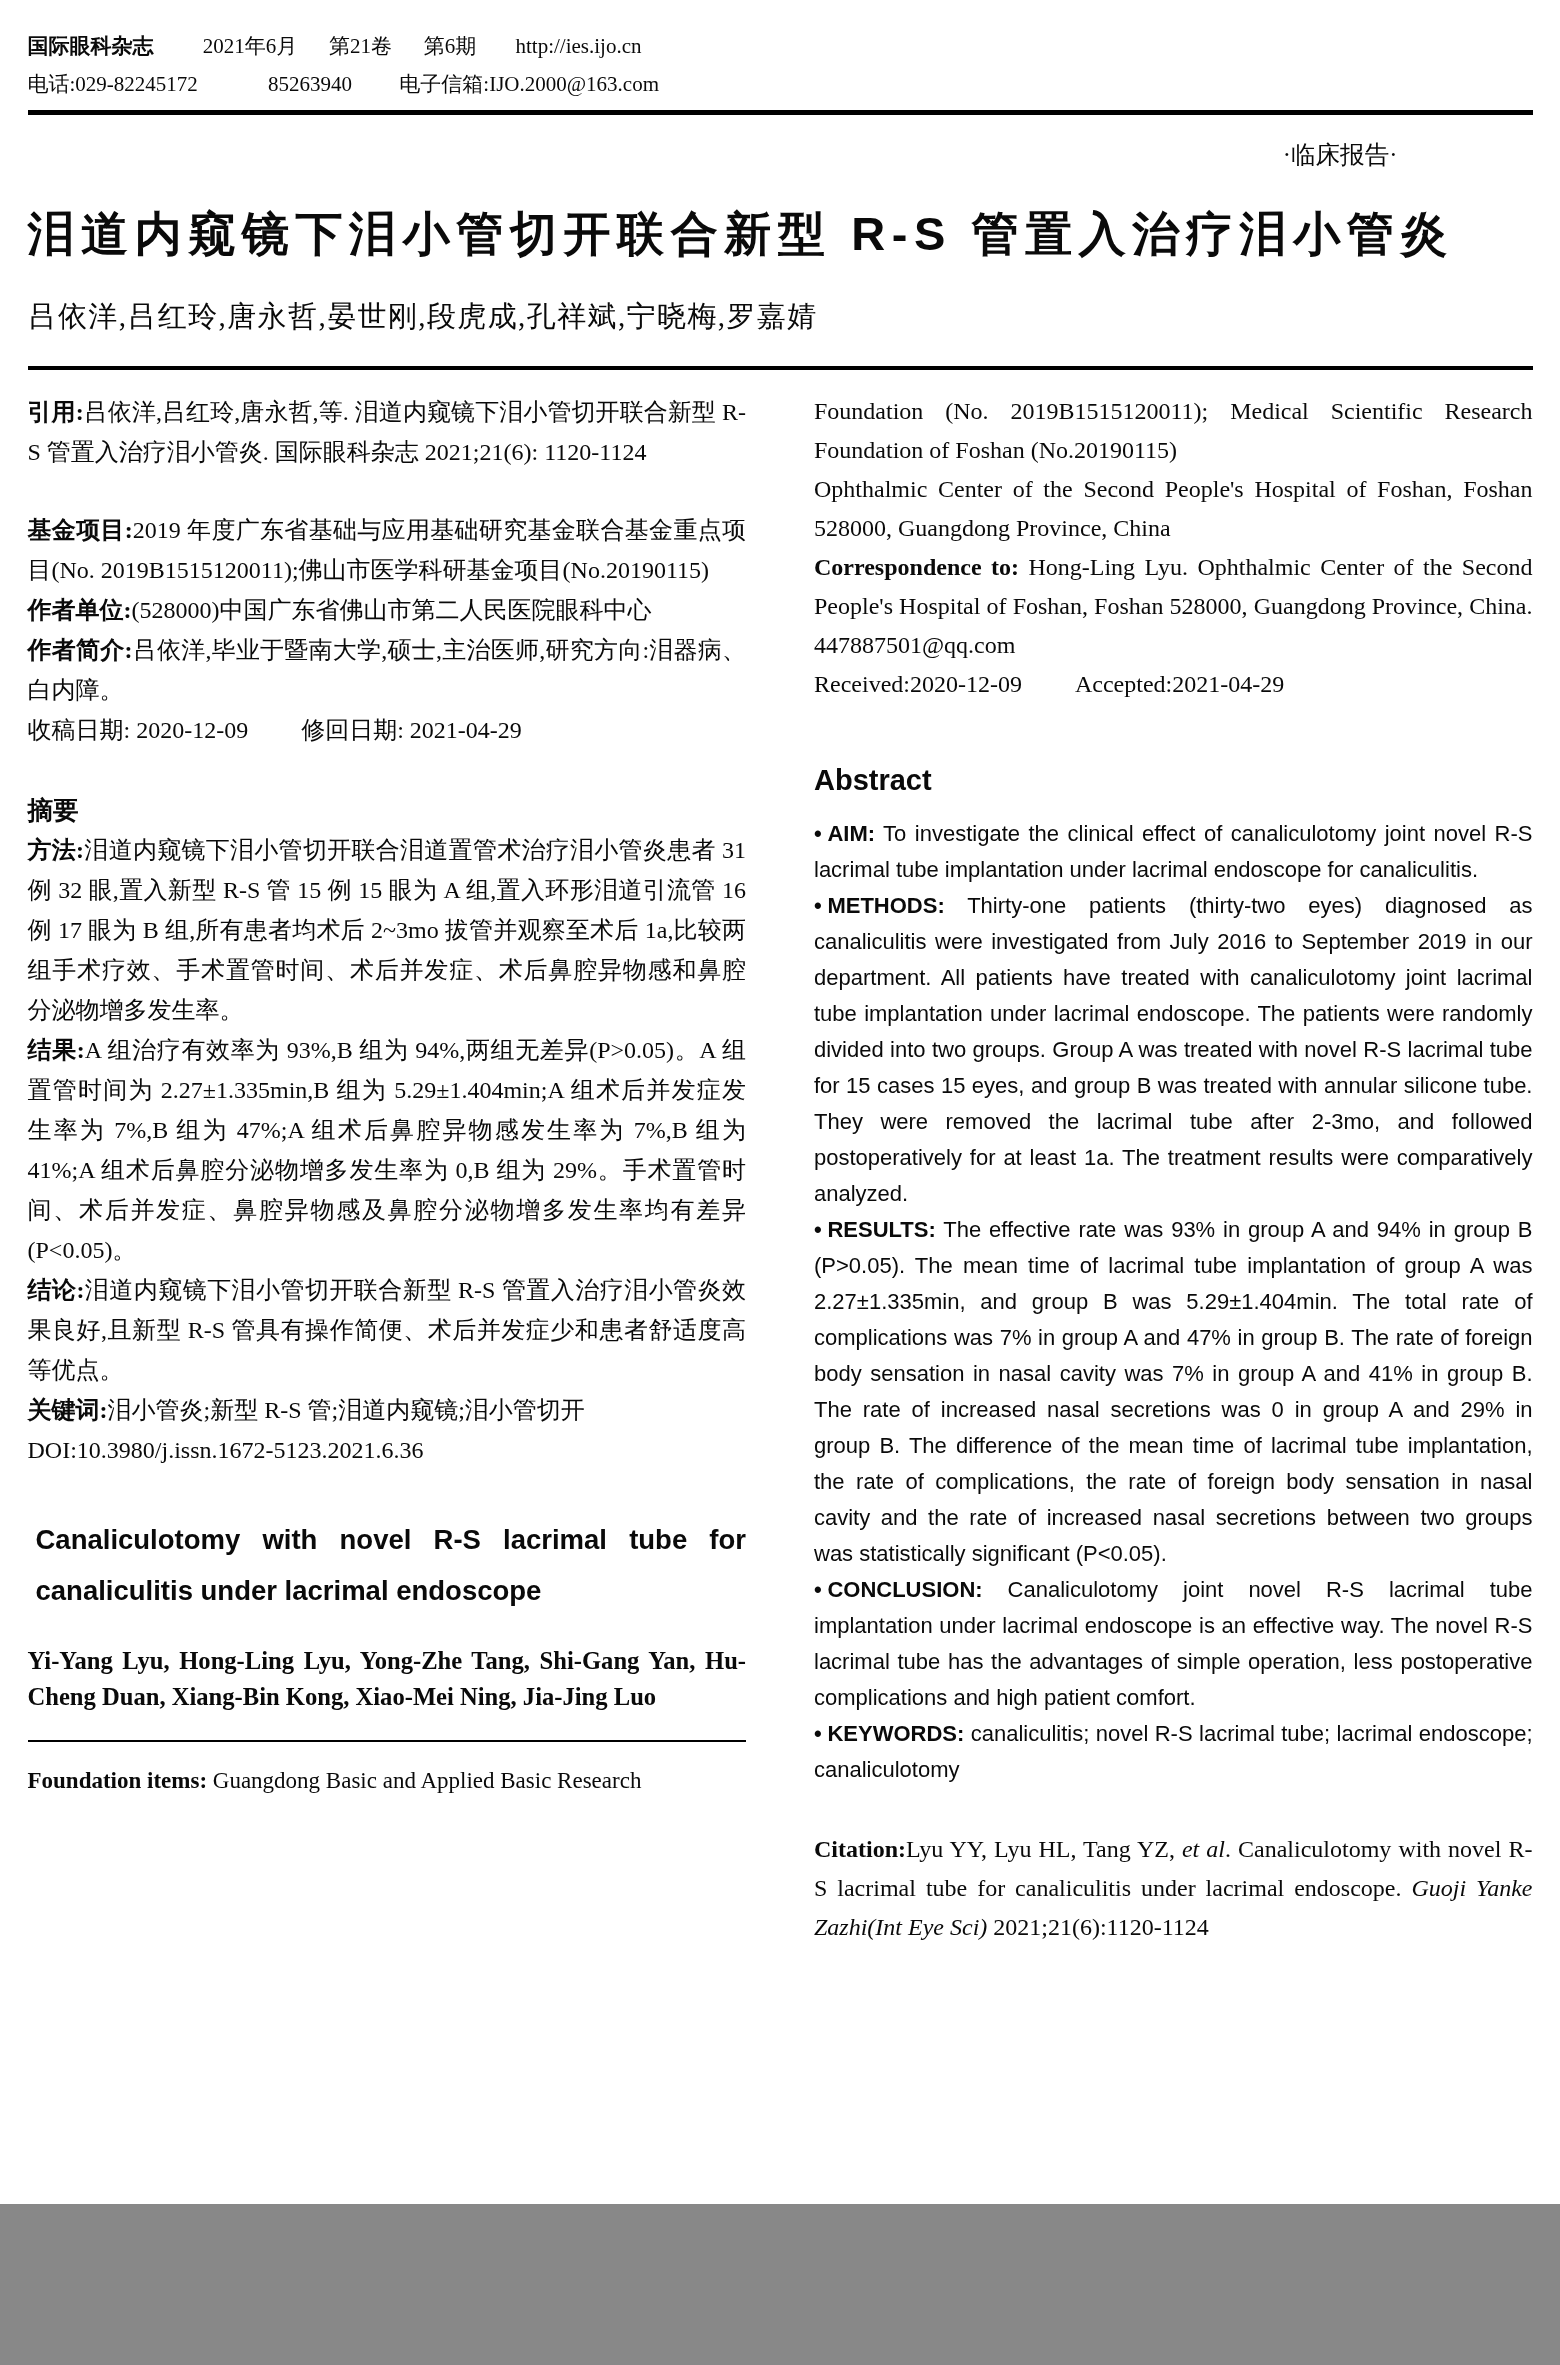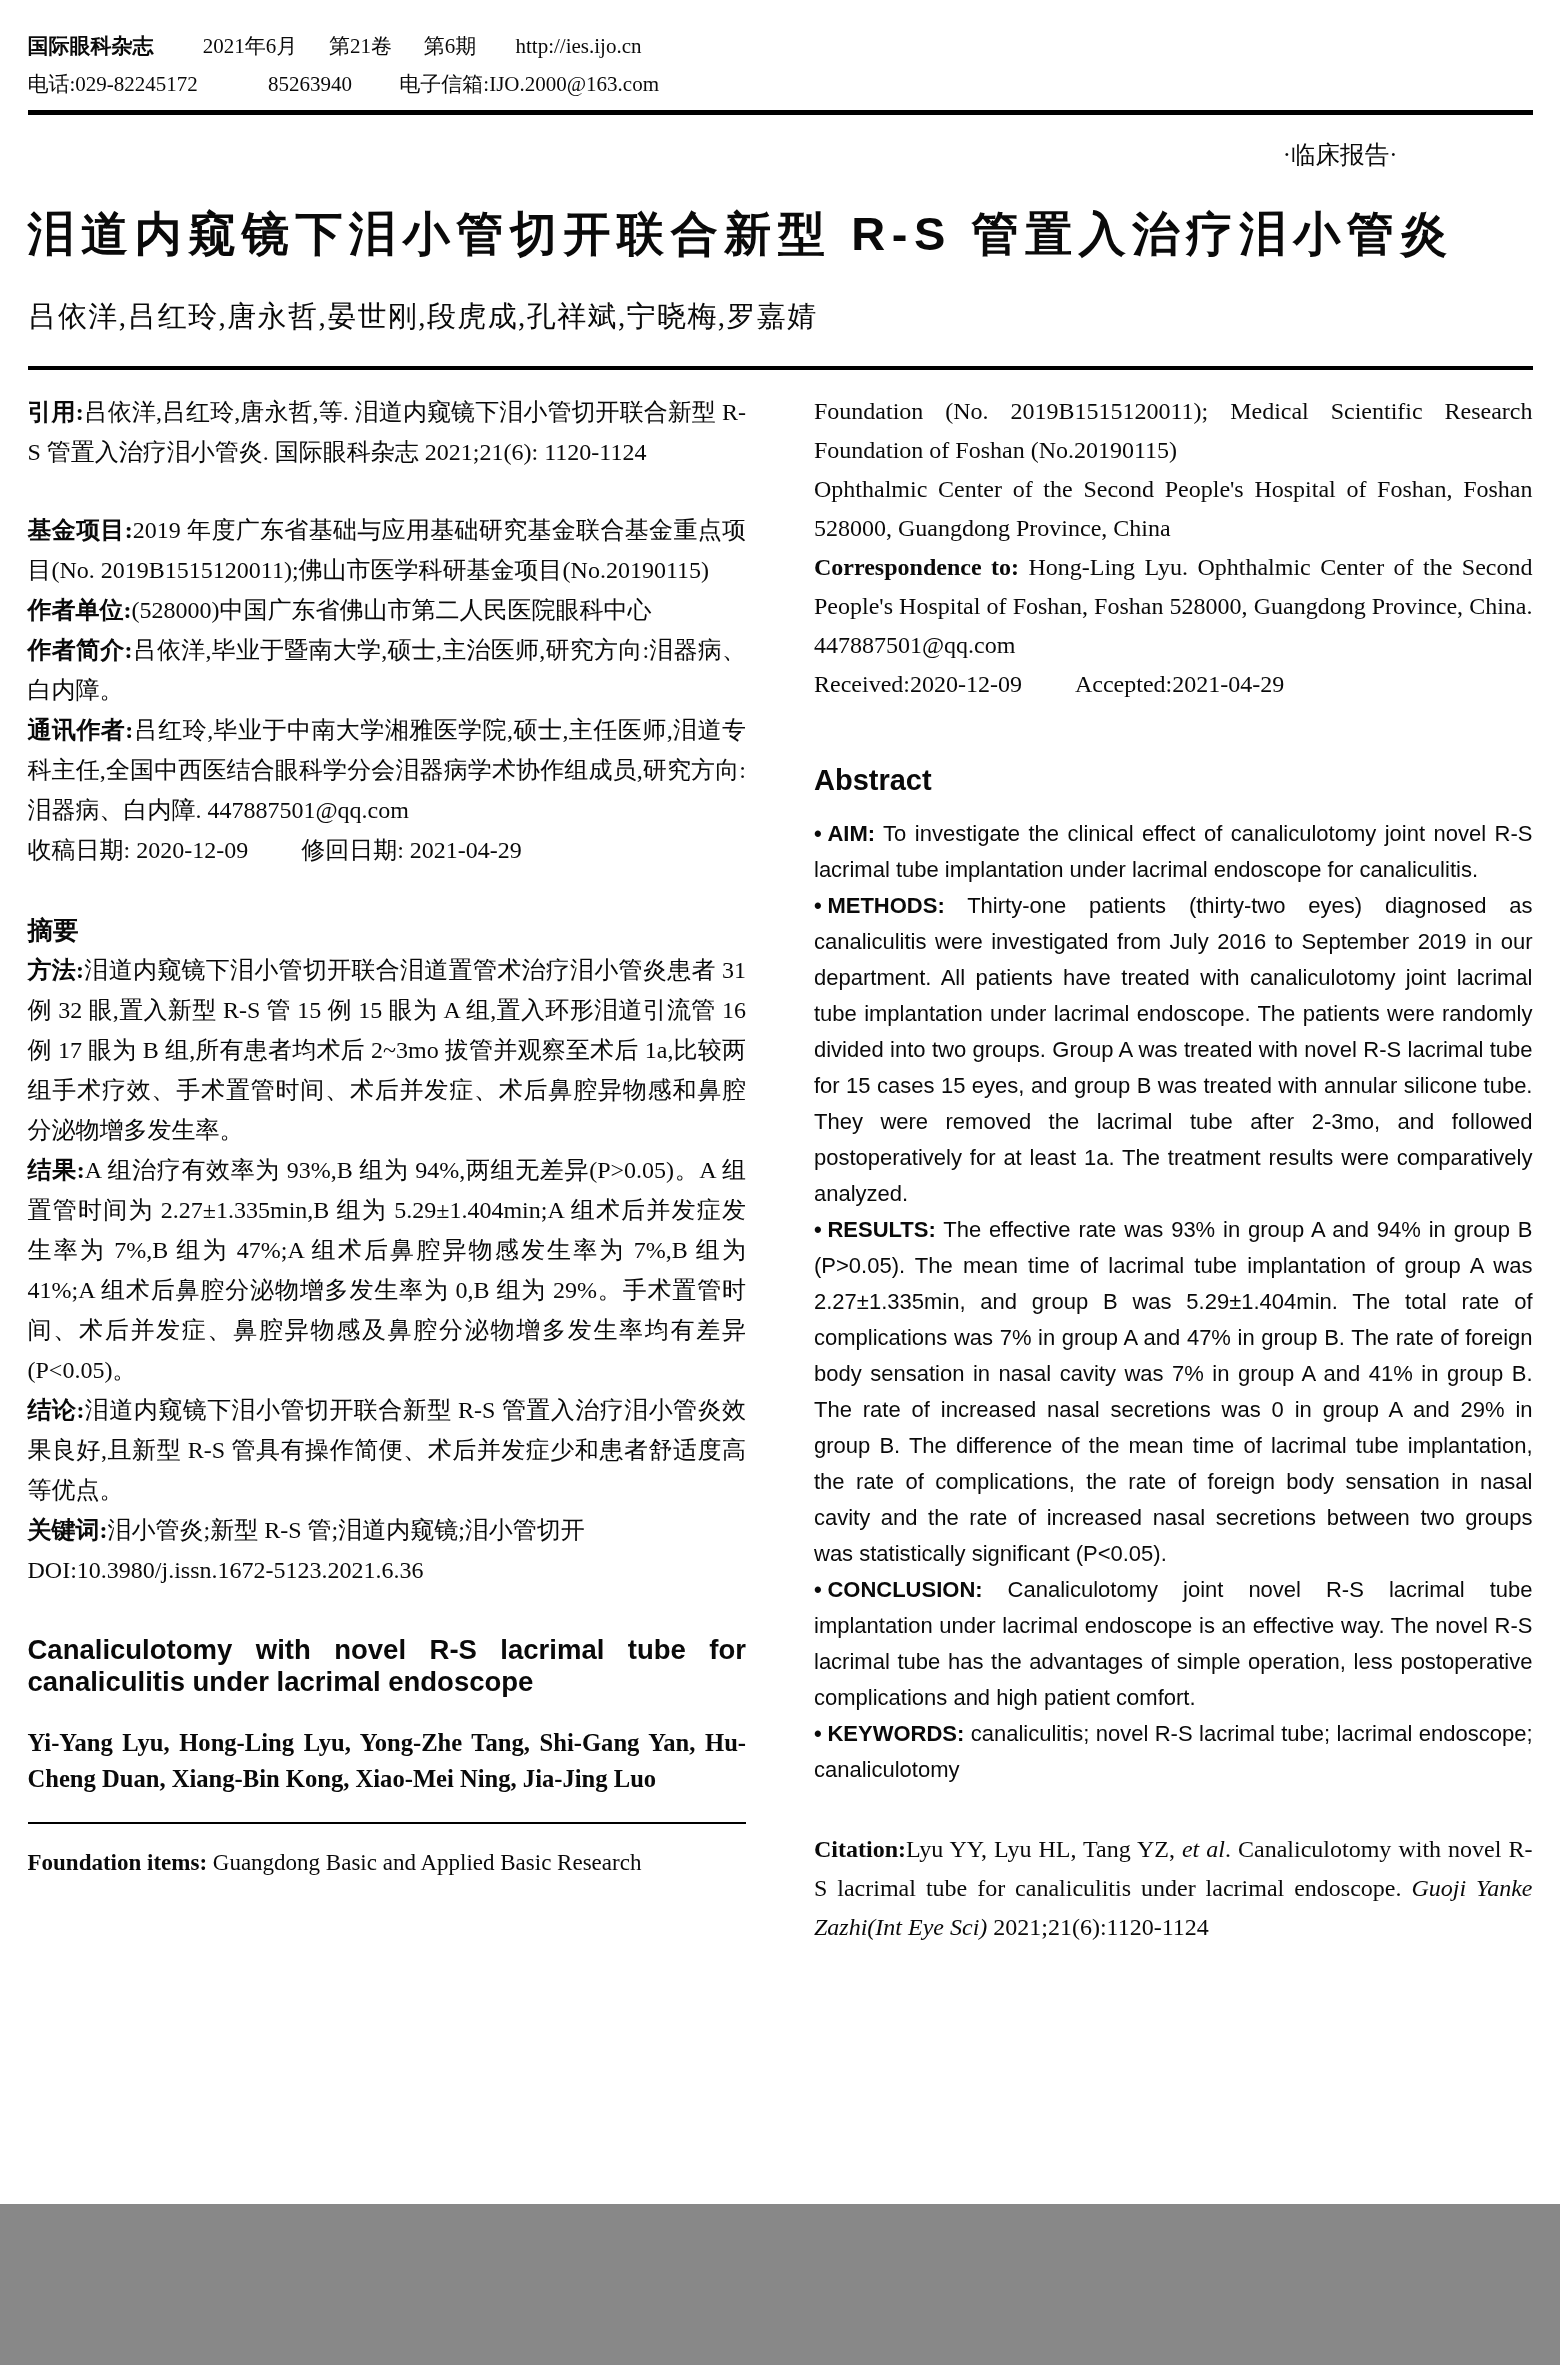--- a/index.html
+++ b/index.html
@@ -47,22 +47,22 @@
   .en-serif{font-size:24px;line-height:39px;}
   .en-sans{font-family:"Liberation Sans","DejaVu Sans",sans-serif;
     font-size:22px;line-height:36px;}
   .abstract-h{font-family:Liberation Sans, sans-serif;
     font-weight:700;font-size:29px;line-height:33px;margin:60px 0 19px 0;text-align:left;}
   .blt{font-weight:700;margin-right:5.7px;}
   .en-sans .lbl{font-family:"Liberation Sans","DejaVu Sans",sans-serif;}
 
   .en-title{
     font-family:"Liberation Sans","DejaVu Sans",sans-serif;
-    font-weight:700;font-size:27.5px;line-height:32px;
-    margin:44px 0 0 0;text-align:justify;
+    font-weight:700;font-size:27.5px;line-height:51px;
+    margin:44px 0 0 8px;text-align:justify;
   }
   .authors-en{font-weight:700;font-size:24.6px;line-height:36px;margin-top:26.5px;}
   .rule-foot{height:2.8px;background:#000;margin:24.6px 0 20px 0;}
   .foundation-en{font-size:23px;line-height:38px;}
 
   .citation-p{margin-top:42px;}
   .citation-p i{font-style:italic;}
 
   .page-number{
     position:absolute;left:62px;top:2263px;
@@ -106,21 +106,20 @@
 
       <div class="col">
         <p class="zh"><span class="lbl">引用:</span><span>吕依洋,吕红玲,唐永哲,等. 泪道内窥镜下泪小管切开联合新型 R-S 管置入治疗泪小管炎. 国际眼科杂志 2021;21(6): 1120-1124</span></p>
 
         <p class="zh mt"><span class="lbl">基金项目:</span><span>2019 年度广东省基础与应用基础研究基金联合基金重点项目(No. 2019B1515120011);佛山市医学科研基金项目(No.20190115)</span></p>
 
         <p class="zh"><span class="lbl">作者单位:</span><span>(528000)中国广东省佛山市第二人民医院眼科中心</span></p>
 
         <p class="zh"><span class="lbl">作者简介:</span><span>吕依洋,毕业于暨南大学,硕士,主治医师,研究方向:泪器病、白内障。</span></p>
 
-        <p class="zh"><span class="lbl">通讯作者:</span><span>吕红玲,毕业于中南大学湘雅医学院,硕士,主任医师,泪道专科主任,全国中西医结合眼科学分会泪器病学术协作组成员,研究方向:泪器病、白内障. 447887501@qq.com</span></p>
 
         <p class="zh"><span>收稿日期: </span><span class="gap-r">2020-12-09</span><span>修回日期: </span><span>2021-04-29</span></p>
 
         <p class="zhaiyao">摘要</p>
 
 
         <p class="zh"><span class="lbl">方法:</span><span>泪道内窥镜下泪小管切开联合泪道置管术治疗泪小管炎患者 31 例 32 眼,置入新型 R-S 管 15 例 15 眼为 A 组,置入环形泪道引流管 16 例 17 眼为 B 组,所有患者均术后 2~3mo 拔管并观察至术后 1a,比较两组手术疗效、手术置管时间、术后并发症、术后鼻腔异物感和鼻腔分泌物增多发生率。</span></p>
 
         <p class="zh"><span class="lbl">结果:</span><span>A 组治疗有效率为 93%,B 组为 94%,两组无差异(P&gt;0.05)。A 组置管时间为 2.27±1.335min,B 组为 5.29±1.404min;A 组术后并发症发生率为 7%,B 组为 47%;A 组术后鼻腔异物感发生率为 7%,B 组为 41%;A 组术后鼻腔分泌物增多发生率为 0,B 组为 29%。手术置管时间、术后并发症、鼻腔异物感及鼻腔分泌物增多发生率均有差异(P&lt;0.05)。</span></p>
 

